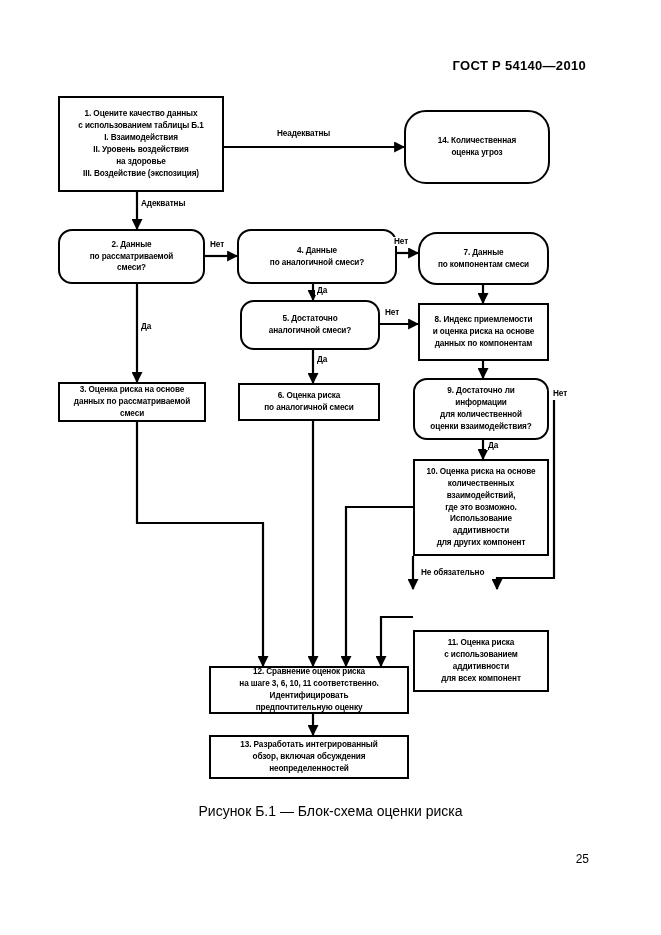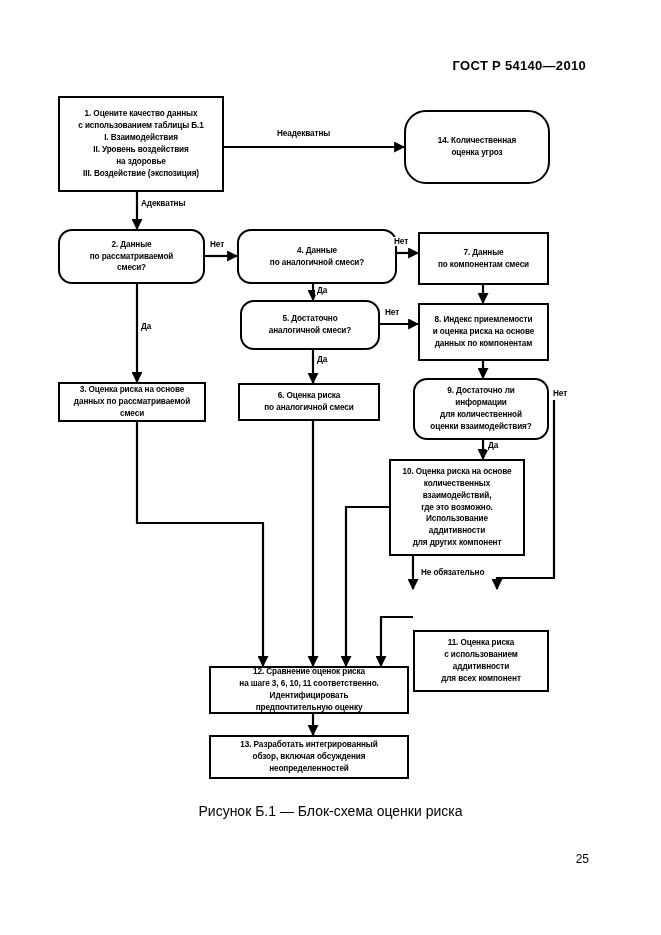--- a/index.html
+++ b/index.html
@@ -145,21 +145,21 @@
   </div>
 
   <div class="node round" style="left:58px; top:229px; width:147px; height:55px;">
     <span class="txt">2. Данные<br>по рассматриваемой<br>смеси?</span>
   </div>
 
   <div class="node round" style="left:237px; top:229px; width:160px; height:55px;text-align:center;">
     <span class="txt">4. Данные<br>по аналогичной смеси?</span>
   </div>
 
-  <div class="node" style="left:418px; top:232px; width:131px; height:53px;">
+  <div class="node" style="left:418px; top:232px; width:131px; height:53px;border-radius:19px;">
     <span class="txt">7. Данные<br>по компонентам смеси</span>
   </div>
 
   <div class="node round" style="left:240px; top:300px; width:140px; height:50px;">
     <span class="txt">5. Достаточно<br>аналогичной смеси?</span>
   </div>
 
   <div class="node" style="left:418px; top:303px; width:131px; height:58px;">
     <span class="txt">8. Индекс приемлемости<br>и оценка риска на основе<br>данных по компонентам</span>
   </div>
@@ -169,21 +169,21 @@
   </div>
 
   <div class="node" style="left:238px; top:383px; width:142px; height:36px;">
     <span class="txt">6. Оценка риска<br>по аналогичной смеси</span>
   </div>
 
   <div class="node round" style="left:413px; top:378px; width:136px; height:62px;">
     <span class="txt">9. Достаточно ли<br>информации<br>для количественной<br>оценки взаимодействия?</span>
   </div>
 
-  <div class="node" style="left:389px; top:459px; width:136px; height:97px;">
+  <div class="node" style="left:413px; top:459px; width:136px; height:97px;">
     <span class="txt">10. Оценка риска на основе<br>количественных<br>взаимодействий,<br>где это возможно.<br>Использование<br>аддитивности<br>для других компонент</span>
   </div>
 
   <div class="node" style="left:413px; top:589px; width:136px; height:62px;margin-top:41px;">
     <span class="txt">11. Оценка риска<br>с использованием<br>аддитивности<br>для всех компонент</span>
   </div>
 
   <div class="node" style="left:209px; top:666px; width:200px; height:48px;">
     <span class="txt">12. Сравнение оценок риска<br>на шаге 3, 6, 10, 11 соответственно.<br>Идентифицировать<br>предпочтительную оценку</span>
   </div>

